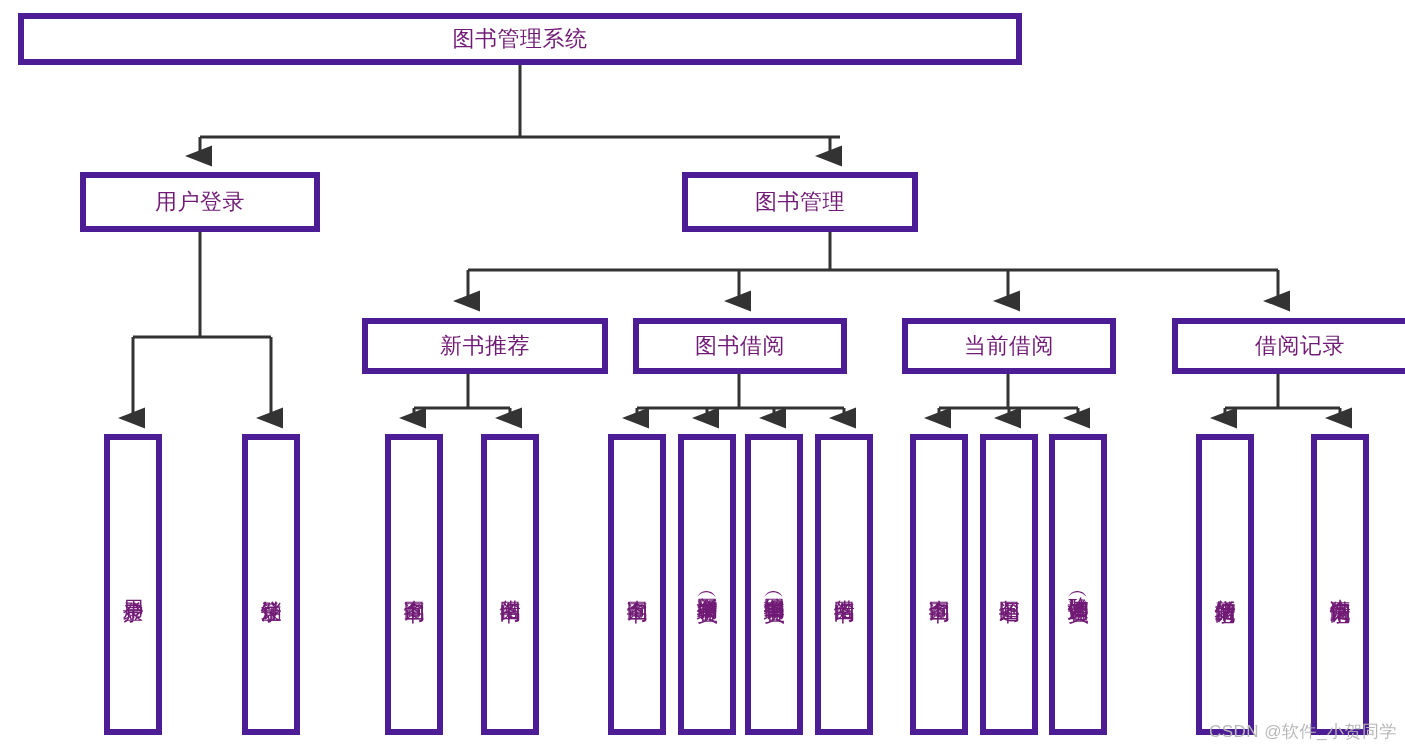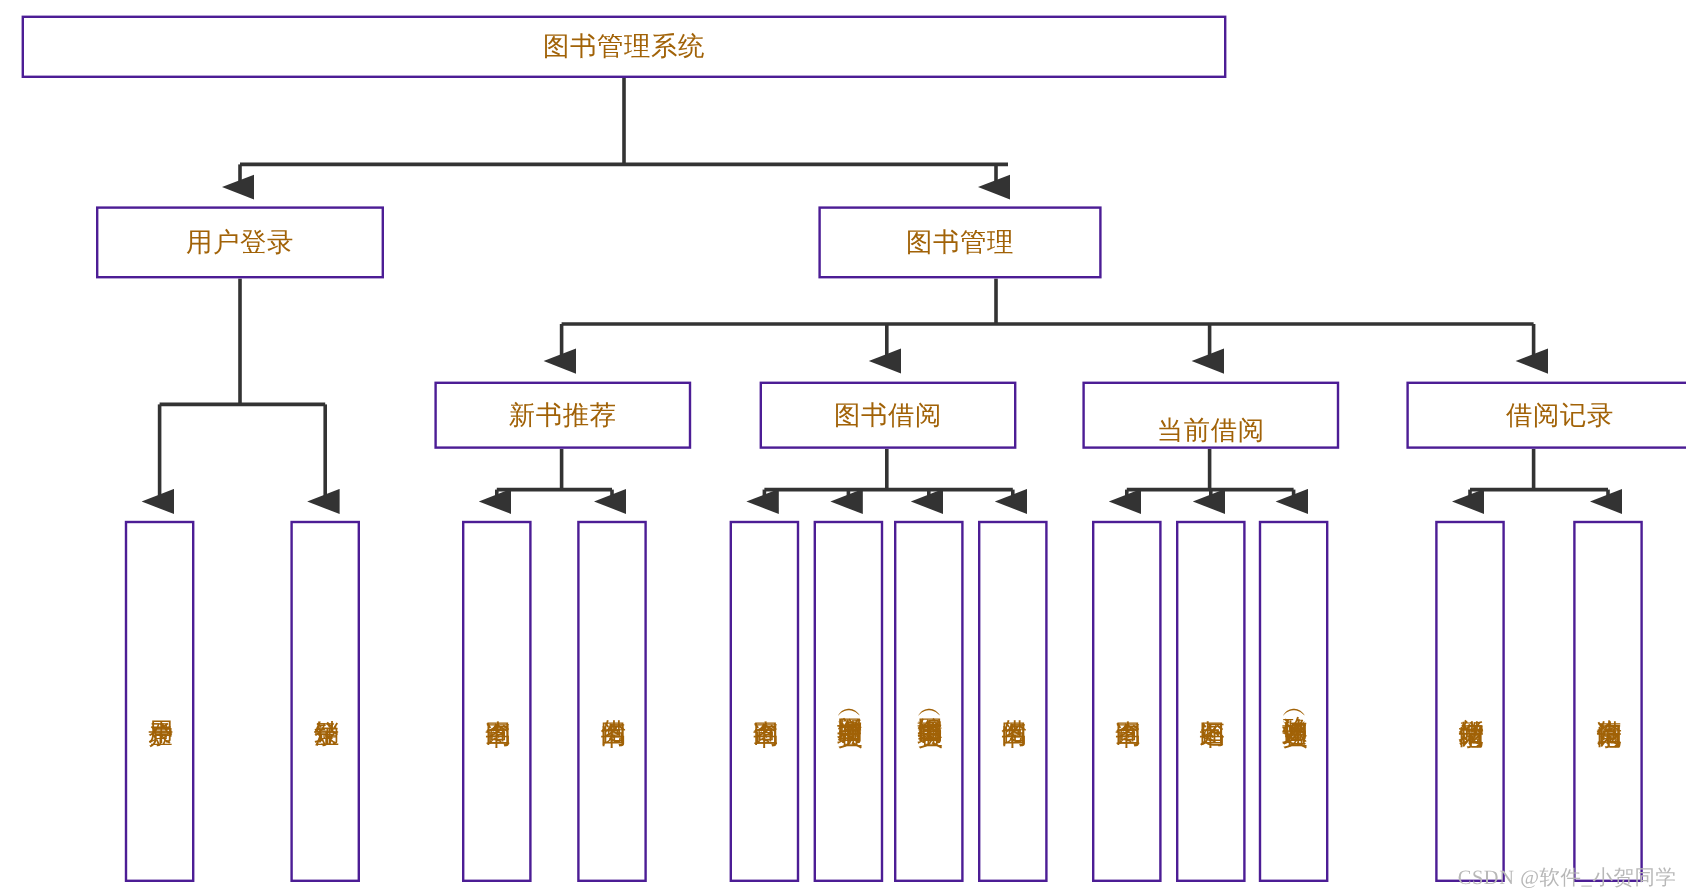--- a/index.html
+++ b/index.html
@@ -24,26 +24,26 @@
     position: absolute;
     left: 0;
     top: 0;
     width: 1405px;
     height: 747px;
     pointer-events: none;
   }
   .node {
     position: absolute;
     box-sizing: border-box;
-    border: 2px solid #4c1d95;
+    border: 6px solid #4c1d95;
     background: #ffffff;
     display: flex;
     align-items: center;
     justify-content: center;
-    color: #a16207;
+    color: #701a75;
   }
   .node.horiz {
     font-size: 22px;
     line-height: 1.2;
     letter-spacing: 0.5px;
   }
   .node.vert {
     writing-mode: vertical-rl;
     text-orientation: upright;
     font-size: 21px;
@@ -59,21 +59,20 @@
     white-space: normal;
   }
   .watermark {
     position: absolute;
     right: 8px;
     bottom: 4px;
     font-size: 17px;
     color: #b8b8b8;
     letter-spacing: 0.5px;
     white-space: nowrap;
-    font-family: Liberation Serif, serif;
   }
 </style>
 </head>
 <body>
 
 <div id="diagram-root">
 
   <svg class="connectors" viewBox="0 0 1405 747" xmlns="http://www.w3.org/2000/svg">
     <defs>
       <marker id="arrow" markerWidth="10" markerHeight="10" refX="3.2" refY="4" orient="auto" markerUnits="strokeWidth">
@@ -128,27 +127,27 @@
     <span>图书管理系统</span>
   </div>
 
   <div class="node horiz" style="left:80px; top:172px; width:240px; height:60px;">
     <span>用户登录</span>
   </div>
   <div class="node horiz" style="left:682px; top:172px; width:236px; height:60px;">
     <span>图书管理</span>
   </div>
 
-  <div class="node horiz" style="left:362px; top:318px; width:214px; height:56px;">
+  <div class="node horiz" style="left:362px; top:318px; width:246px; height:56px;">
     <span>新书推荐</span>
   </div>
   <div class="node horiz" style="left:633px; top:318px; width:214px; height:56px;">
     <span>图书借阅</span>
   </div>
-  <div class="node horiz" style="left:902px; top:318px; width:214px; height:56px;align-items:flex-end;">
+  <div class="node horiz" style="left:902px; top:318px; width:214px; height:56px;">
     <span>当前借阅</span>
   </div>
   <div class="node horiz" style="left:1172px; top:318px; width:256px; height:56px;">
     <span>借阅记录</span>
   </div>
 
   <div class="node vert" style="left:104px; top:434px; width:58px; height:301px;">
     <span class="vlabel">用户登录</span>
   </div>
   <div class="node vert" style="left:242px; top:434px; width:58px; height:301px;">

